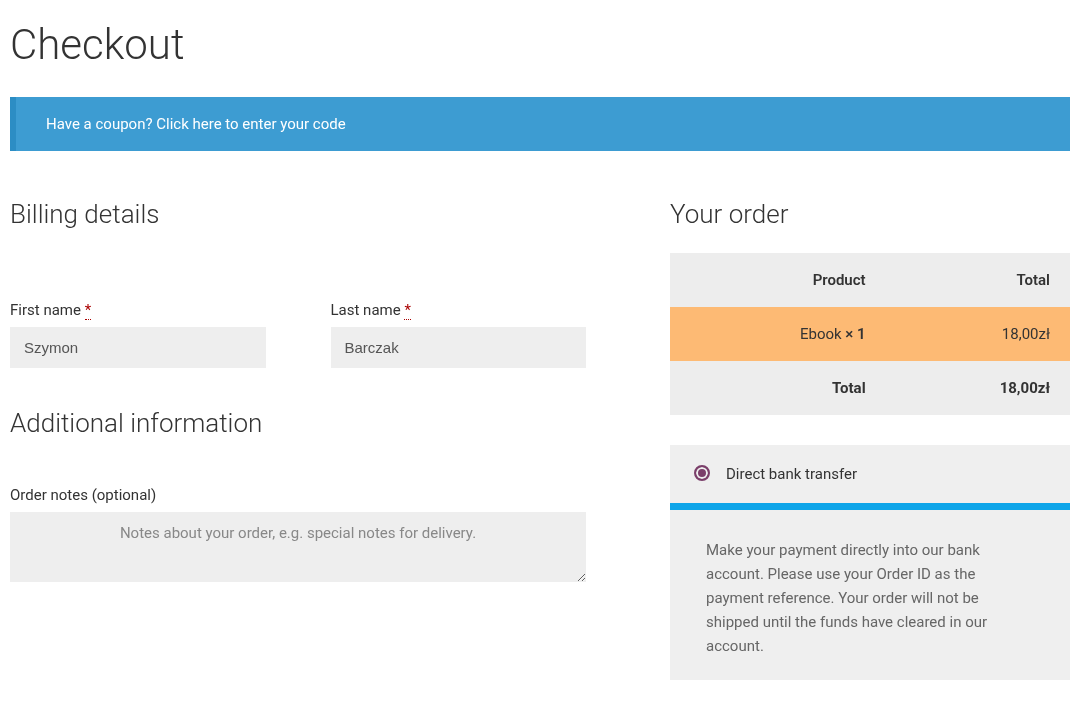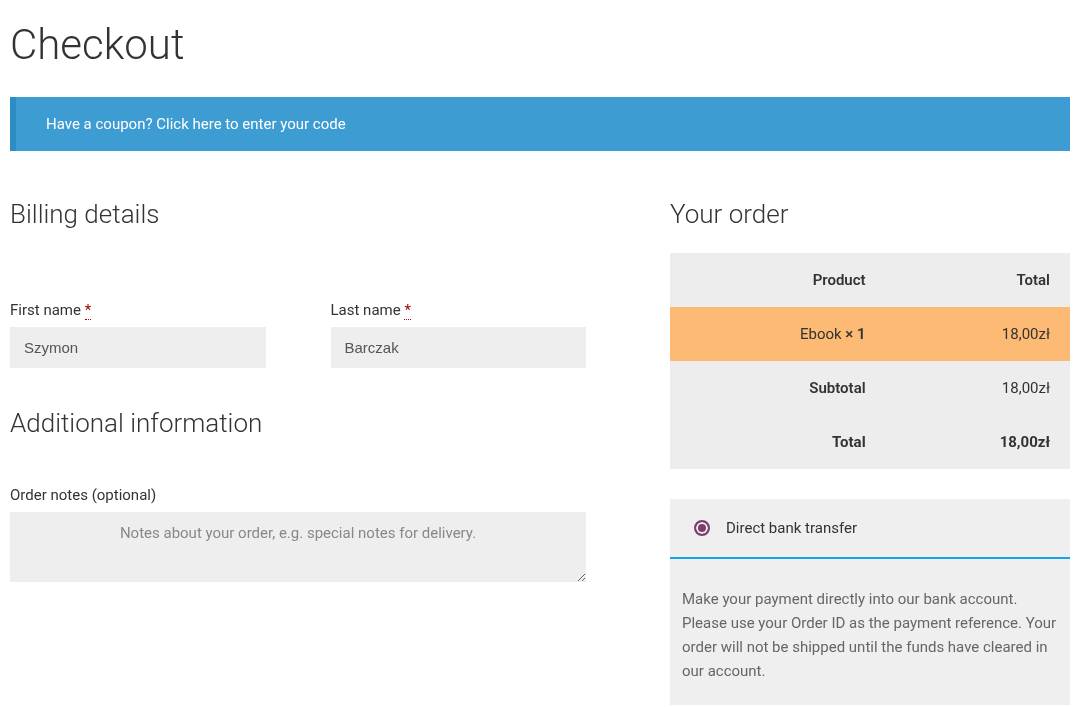--- a/index.html
+++ b/index.html
@@ -126,41 +126,40 @@
     }
     
     .payment-box {
       background: #efefef;
       margin-top: 30px;
       padding: 0;
     }
     .payment-method {
       padding: 20px 24px;
       display: flex;
-      align-items: center;
-      border-bottom: 2px solid #0ea5e9;
+      border-bottom: 7px solid #0ea5e9;
     }
     .payment-method input[type="radio"] {
       appearance: none;
       width: 16px;
       height: 16px;
       border-radius: 50%;
       border: 2px solid #7b3f6a;
       background: #7b3f6a;
       box-shadow: inset 0 0 0 2px #efefef;
       margin-right: 16px;
       cursor: pointer;
     }
     .payment-method label {
       font-size: 15px;
       color: #333;
       cursor: pointer;
     }
     .payment-desc {
-      padding: 28px 12px 22px;
+      padding: 28px 36px 22px;
       font-size: 15px;
       color: #666;
       line-height: 1.6;
     }
   </style>
 </head>
 <body>
 
 <h1 class="page-title">Checkout</h1>
 
@@ -208,24 +207,20 @@
           <th>Total</th>
         </tr>
       </thead>
       <tbody>
         <tr class="line-item">
           <td>
             <span>Ebook  </span><span class="qty-mult">× 1</span>
           </td>
           <td>18,00zł</td>
         </tr>
-        <tr class="subtotal-row">
-          <th>Subtotal</th>
-          <td class="amount">18,00zł</td>
-        </tr>
         <tr class="total-row">
           <th>Total</th>
           <td>18,00zł</td>
         </tr>
       </tbody>
     </table>
 
     <div class="payment-box">
       <div class="payment-method">
         <input type="radio" checked="" id="pm-bank" style="">

